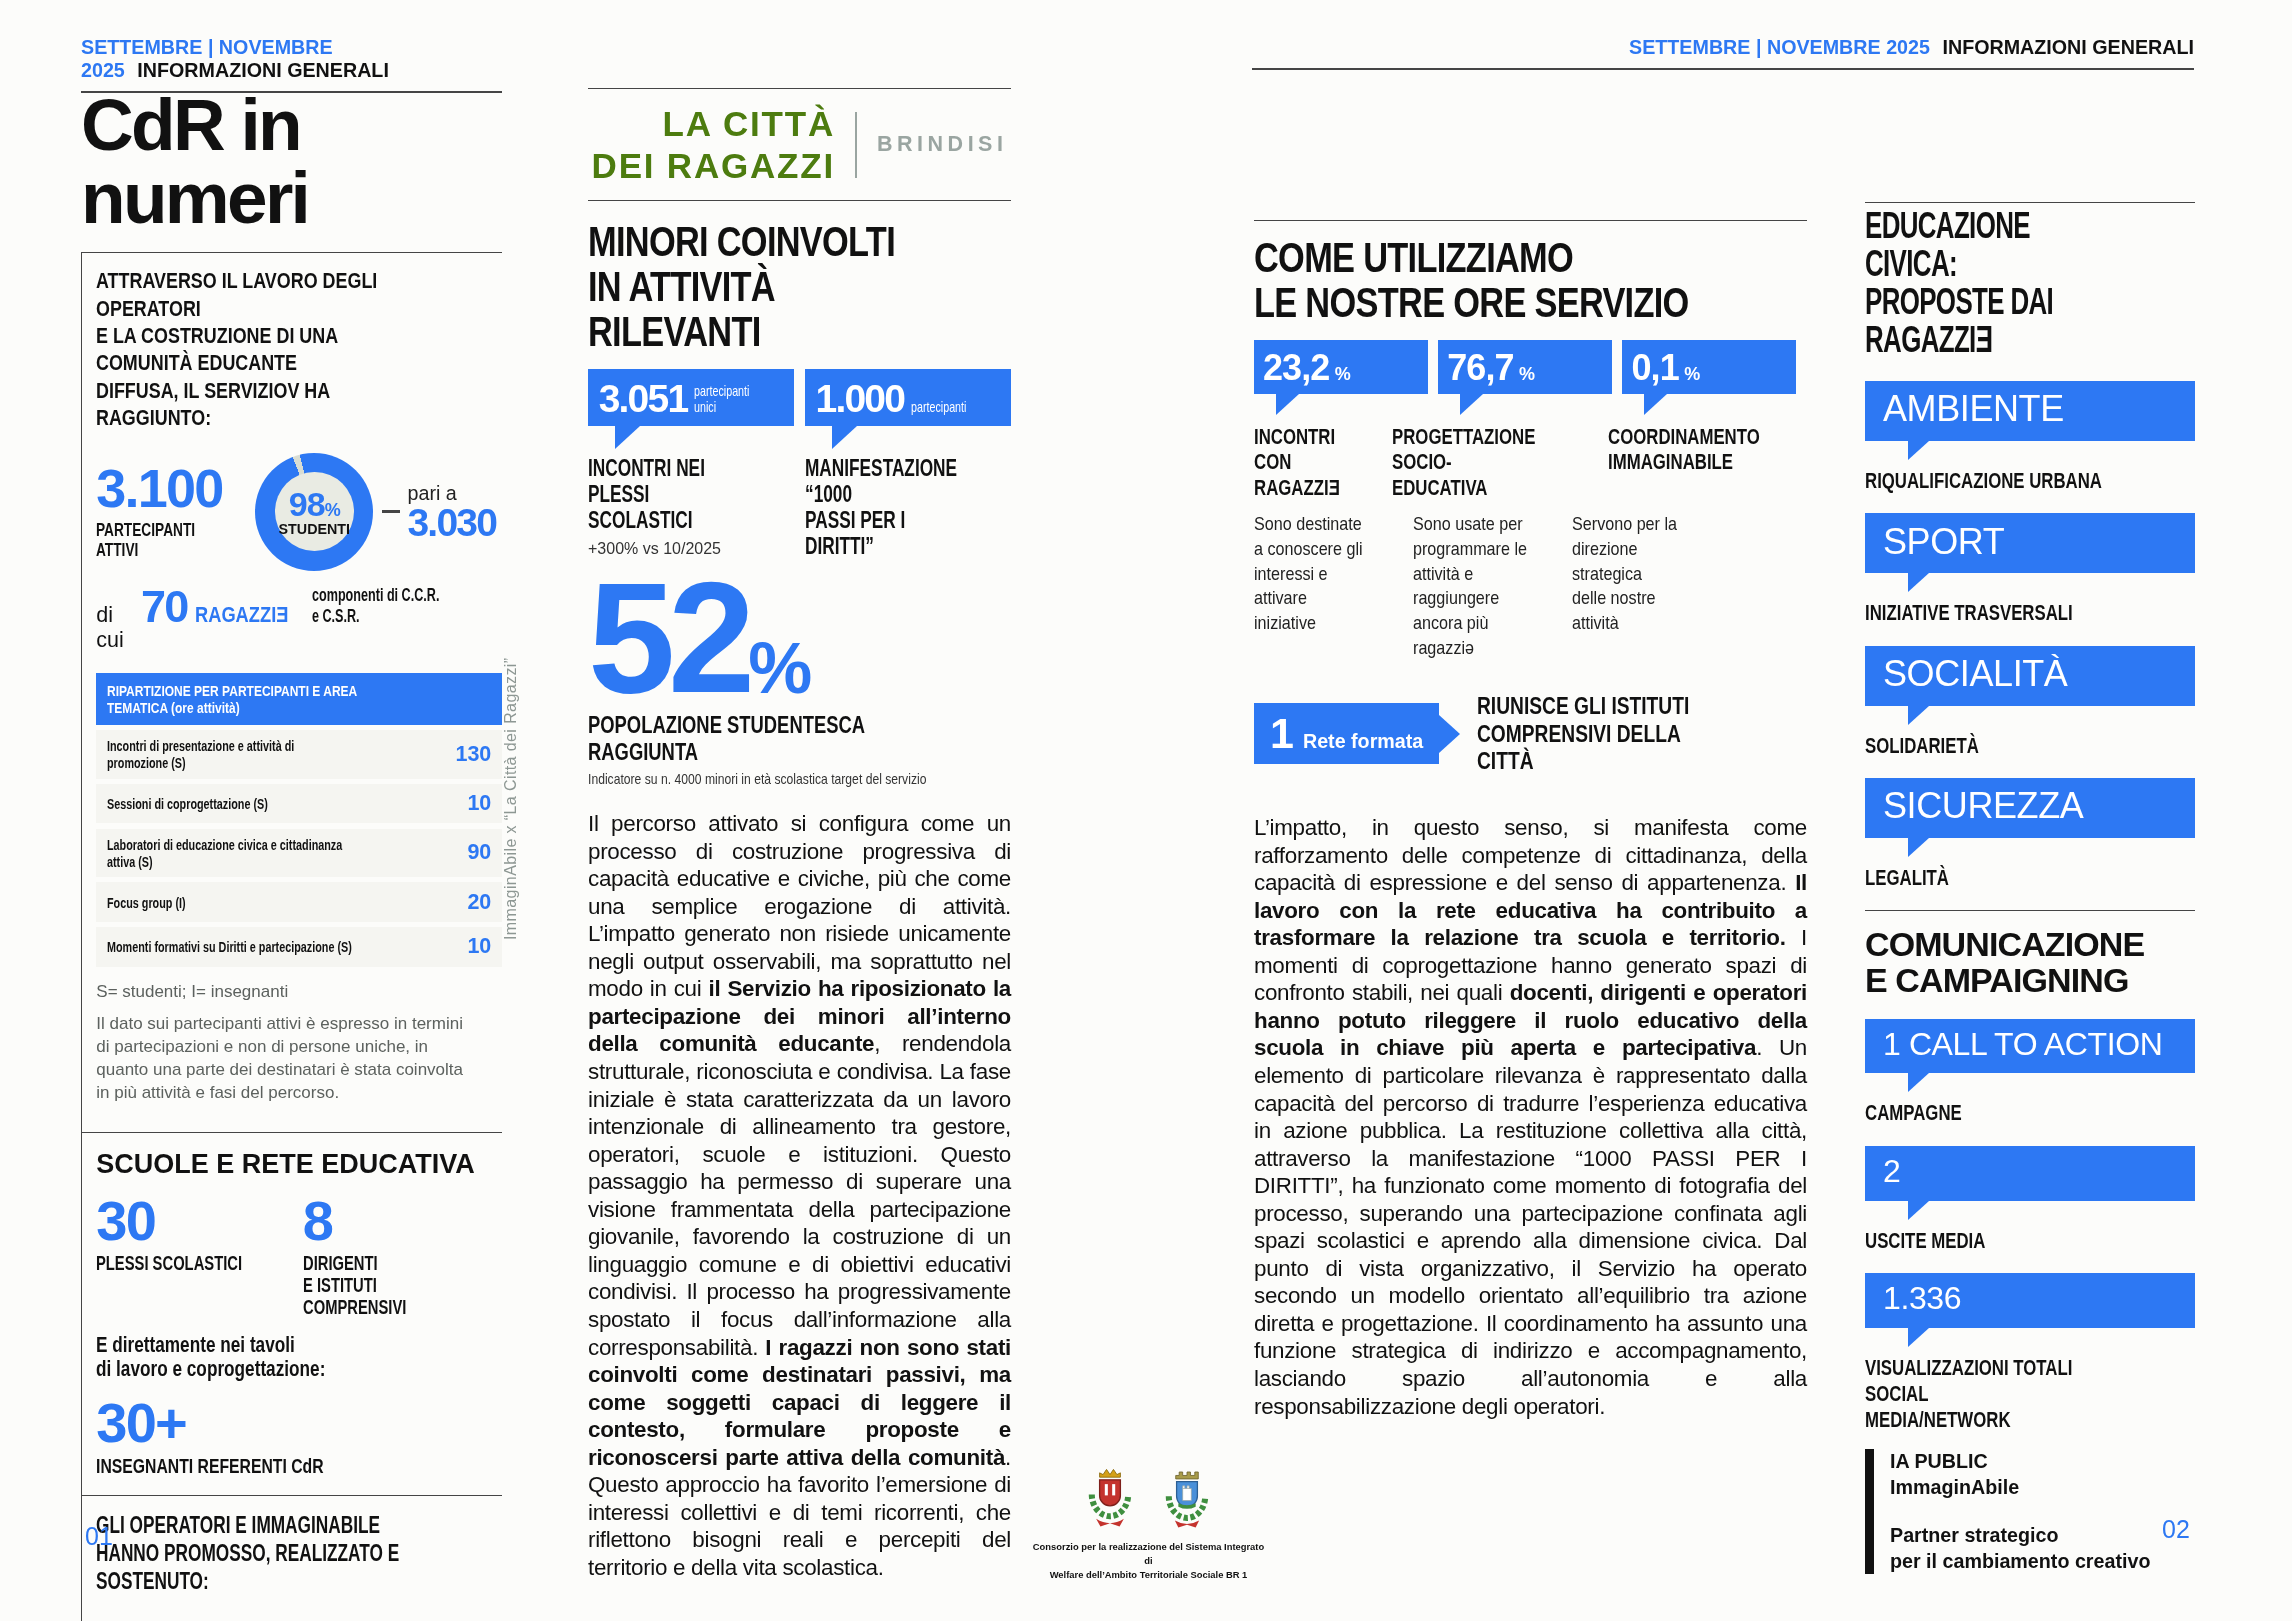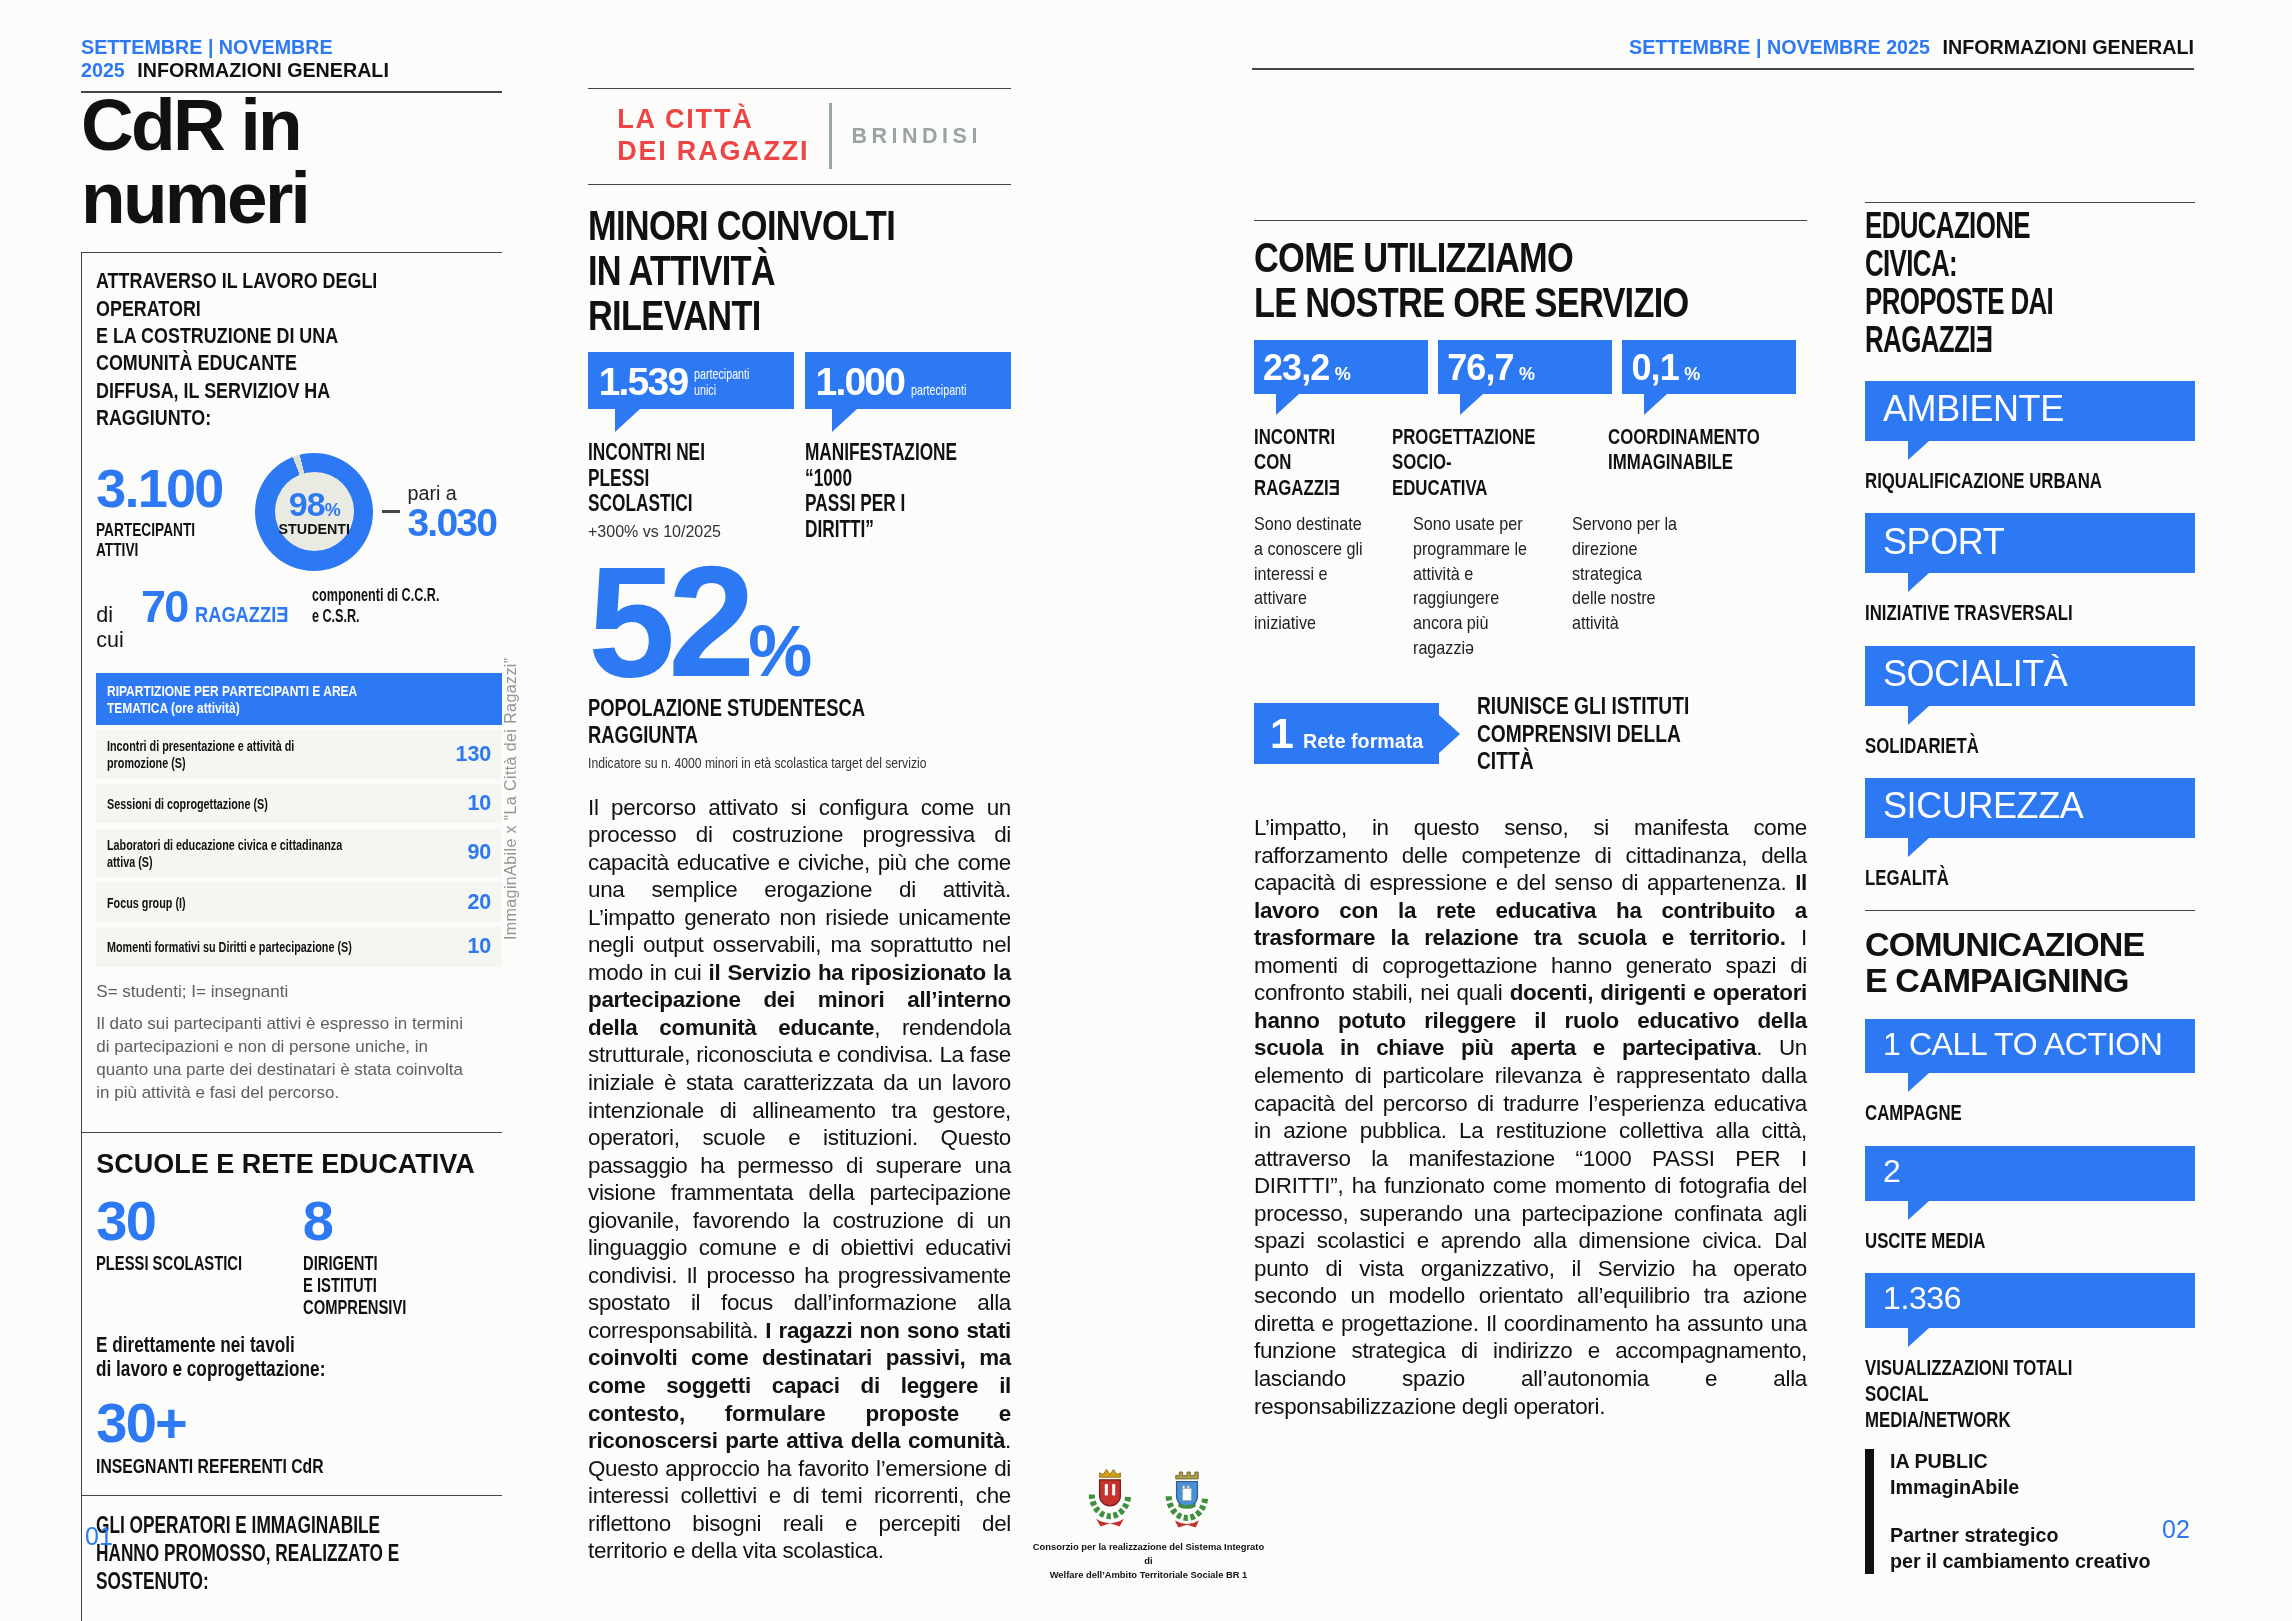--- a/index.html
+++ b/index.html
@@ -61,21 +61,21 @@
   .ops-h{font-size:23px;font-weight:700;margin:1.8px 0 23px;line-height:1.2;}
   .pageno{position:absolute;font-size:25px;color:#2d78f3;}
   #pageno-left{left:85px;top:1522px;}
   #pageno-right{left:2162px;top:1515px;}
   #credit{position:absolute;left:502px;top:421px;height:519px;writing-mode:vertical-rl;transform:rotate(180deg);
           color:#8d9793;font-size:16px;letter-spacing:0.4px;}
 
   
   #col2{position:absolute;left:588px;top:88px;width:423px;}
   .logoblock{border-top:1.8px solid #454545;border-bottom:1.8px solid #454545;display:flex;align-items:center;justify-content:center;gap:19.7px;padding:14.3px 0;}
-  .logotext{color:#ef4444;font-weight:700;font-size:27px;line-height:1.18;letter-spacing:1.8px;}
+  .logotext{text-align:right;color:#4d7c0f;font-weight:700;font-size:35px;line-height:1.18;letter-spacing:1.8px;}
   .logodiv{width:2.7px;height:66px;background:#9aa5a1;}
   .logocity{color:#9aa5a1;font-weight:700;font-size:21.5px;letter-spacing:4.5px;}
   h2.big{font-size:43px;line-height:1.05;margin:18px 0 14.3px;font-weight:700;}
   .corow{display:flex;gap:10.7px;}
   .co{flex:1;background:#2d78f3;color:#fff;position:relative;display:flex;align-items:baseline;gap:7.2px;padding:10.7px 10.7px 9px;margin-bottom:29px;}
   .co .v{font-size:39px;font-weight:700;letter-spacing:-1.8px;line-height:.95;}
   .co .l{font-size:14.3px;font-weight:400;line-height:1.1;}
   .tail:after{content:"";position:absolute;top:100%;left:27px;width:0;height:0;border-top:23px solid #2d78f3;border-right:25px solid transparent;}
   .caprow{display:flex;gap:10.7px;margin:1.8px 0 16px;}
   .cap{flex:1;font-size:23px;font-weight:700;line-height:1.12;}
@@ -240,21 +240,21 @@
         <div>DEI RAGAZZI</div>
       </div>
       <div class="logodiv"></div>
       <div class="logocity">BRINDISI</div>
     </div>
     <h2 class="big"><span class="sq80" style="letter-spacing:-0.9px">MINORI COINVOLTI
 IN ATTIVITÀ RILEVANTI</span></h2>
 
     <div class="corow">
       <div class="co tail">
-        <span class="v">1.539</span>
+        <span class="v">3.051</span>
         <span class="l"><span class="sq75">partecipanti
 unici</span></span>
       </div>
       <div class="co tail">
         <span class="v">1.000</span>
         <span class="l"><span class="sq75">partecipanti</span></span>
       </div>
     </div>
     <div class="caprow">
       <div class="cap">

